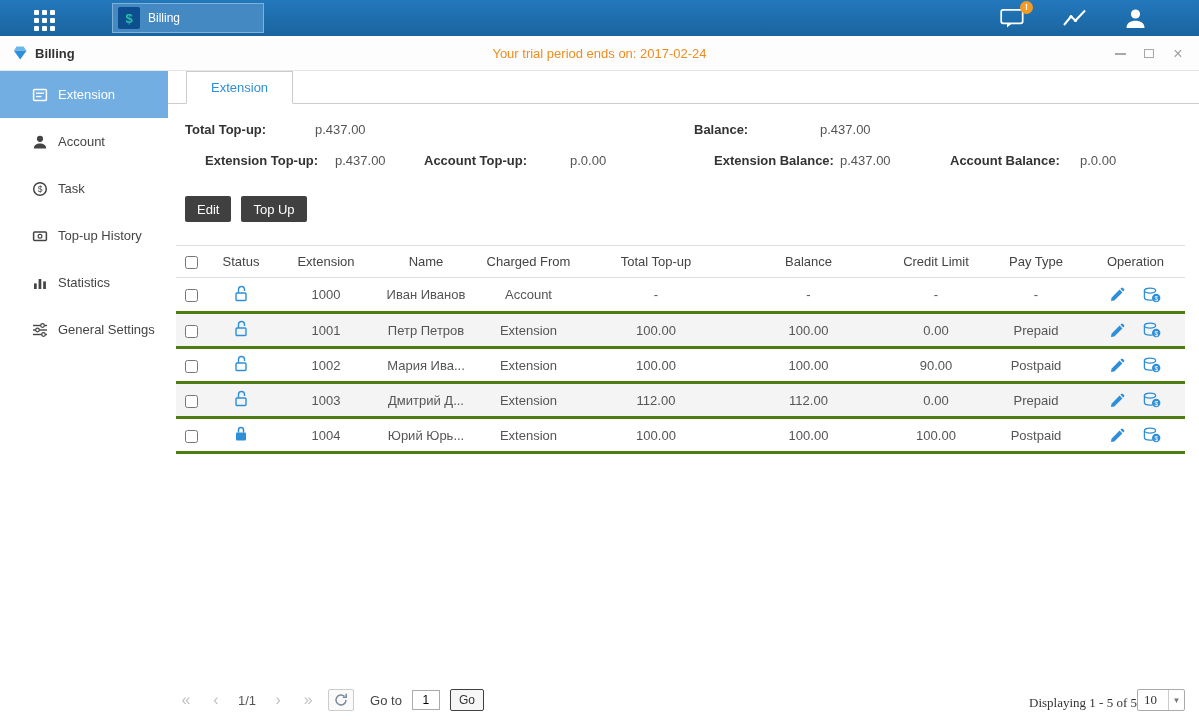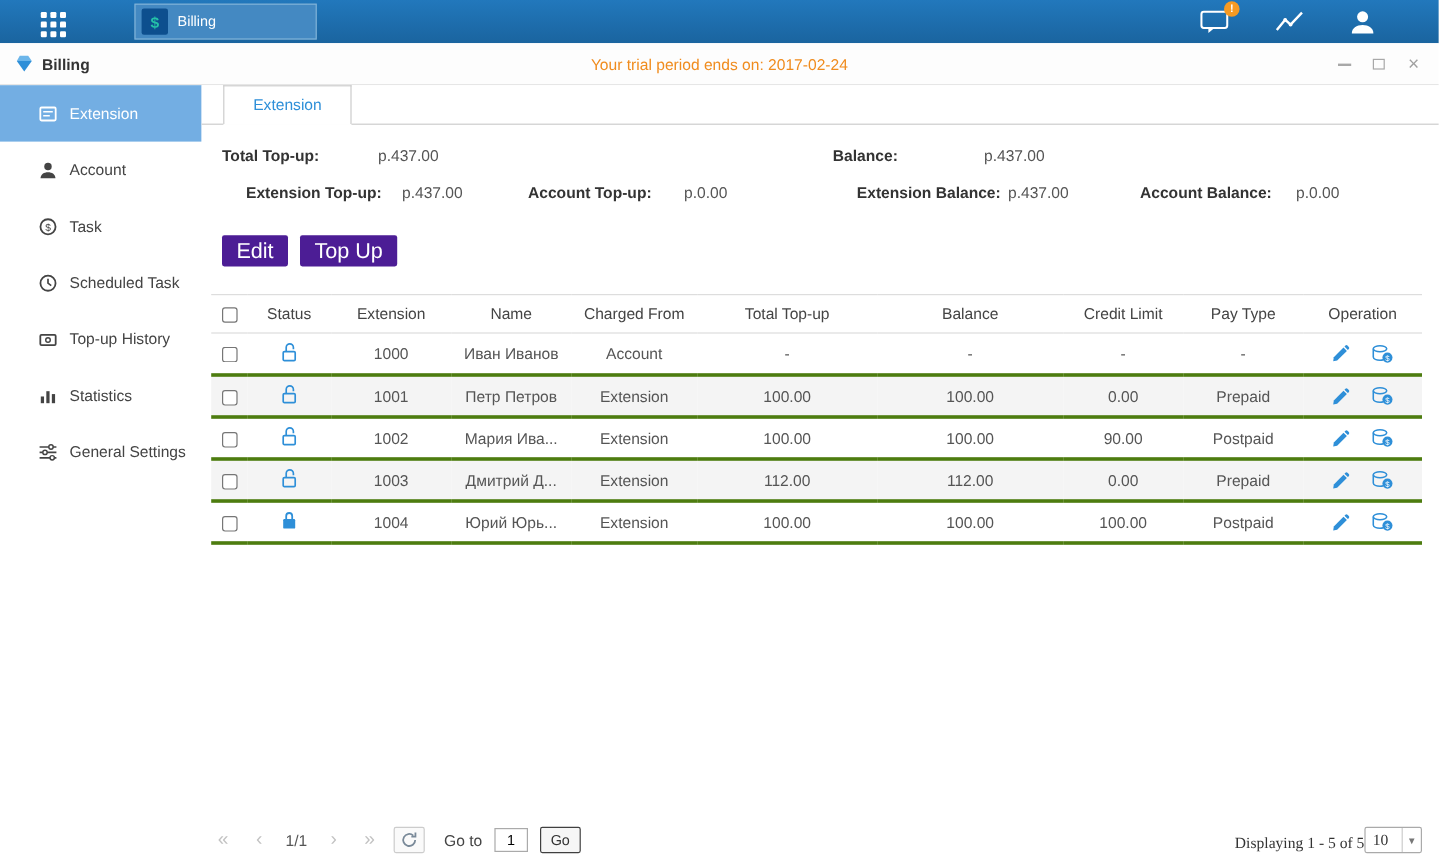--- a/index.html
+++ b/index.html
@@ -54,28 +54,28 @@
   .tabstrip { height:33px; border-bottom:1px solid #ccc; display:flex; align-items:flex-end;
     padding-left:18px; }
   .tab { position:relative; z-index:2; margin-bottom:-1px; height:33px; line-height:32px;
     padding:0 24px; background:#fff; border:1px solid #ccc; border-bottom:1px solid #fff;
     color:#2e8fd8; font-size:13px; cursor:pointer; }
 
   .summary { position:relative; height:62px; margin-top:16px; font-size:13px; }
   .summary .lbl { position:absolute; font-weight:bold; color:#333; white-space:nowrap; }
   .summary .val { position:absolute; color:#555; white-space:nowrap; }
   .c1 { left:17px; } .c1v { left:147px; }
-  .c2 { left:252px; } .c2v { left:382px; }
+  .c2 { left:236px; } .c2v { left:382px; }
   .c3 { left:526px; } .c3v { left:652px; }
   .c4 { left:762px; } .c4v { left:892px; }
   .r1 { top:2px; } .r2 { top:33px;margin-left:20px; }
 
   .actions { margin:14px 0 0 17px; display:flex; gap:10px; height:26px; }
-  .btn-blue { min-width:46px; padding:0 12px; height:26px; background:#4c1d95; color:#fff;
-    border:none; border-radius:2px; font-size:18px; cursor:pointer; font-family:inherit; }
+  .btn-blue { min-width:46px; padding:0 12px; height:26px; background:#404040; color:#fff;
+    border:none; border-radius:2px; font-size:13px; cursor:pointer; font-family:inherit; }
 
   table.tbl { width:1009px; margin:23px 14px 0 8px; border-collapse:collapse;
     table-layout:fixed; font-size:13px; color:#555; }
   .tbl th { font-weight:normal; color:#444; height:32px; border-top:1px solid #ddd;
     border-bottom:1px solid #ddd; text-align:center; padding:0; }
   .tbl td { height:35px; border-bottom:3px solid #4d7c0f; text-align:center; padding:0;
     white-space:nowrap; overflow:hidden; }
   .tbl tr.alt td { background:#f4f4f4; }
   .tbl input[type=checkbox] { width:13px; height:13px; margin:0; vertical-align:middle; cursor:pointer; }
   .ops { display:flex; justify-content:center; align-items:center; gap:18px; }
@@ -184,27 +184,20 @@
   </div>
 
   <div class="side-item">
     <svg width="16" height="16" viewBox="0 0 16 16">
       <circle cx="8" cy="8" r="6.3" fill="none" stroke="currentColor" stroke-width="1.5"></circle>
       <text x="8" y="11.2" text-anchor="middle" font-size="8.5" fill="currentColor" font-family="inherit">$</text>
     </svg>
     <span>Task</span>
   </div>
 
-  <div class="side-item">
-    <svg width="16" height="16" viewBox="0 0 16 16">
-      <circle cx="8" cy="8" r="6.3" fill="none" stroke="currentColor" stroke-width="1.5"></circle>
-      <path d="M8 4.3 V8 l2.7 2" fill="none" stroke="currentColor" stroke-width="1.4"></path>
-    </svg>
-    <span>Scheduled Task</span>
-  </div>
 
   <div class="side-item">
     <svg width="16" height="16" viewBox="0 0 16 16">
       <rect x="1.6" y="4" width="12.8" height="8.6" rx="1" fill="none" stroke="currentColor" stroke-width="1.5"></rect>
       <circle cx="8" cy="8.3" r="1.9" fill="none" stroke="currentColor" stroke-width="1.2"></circle>
     </svg>
     <span>Top-up History</span>
   </div>
 
   <div class="side-item">

